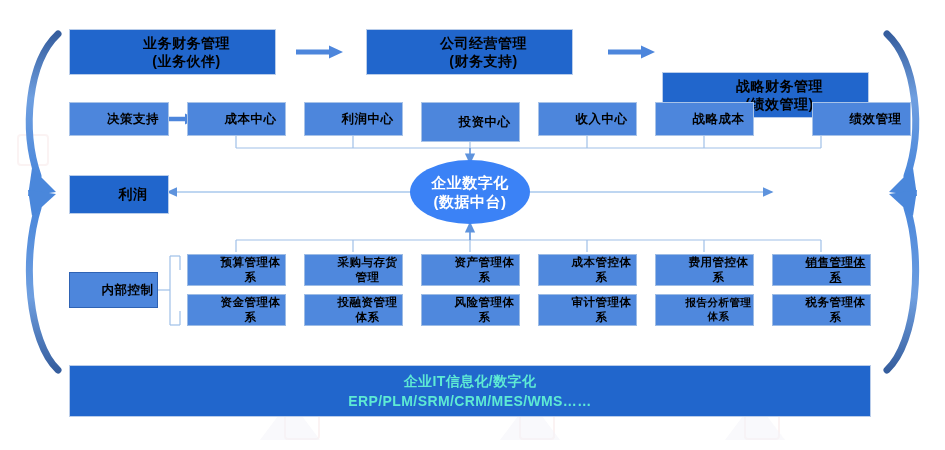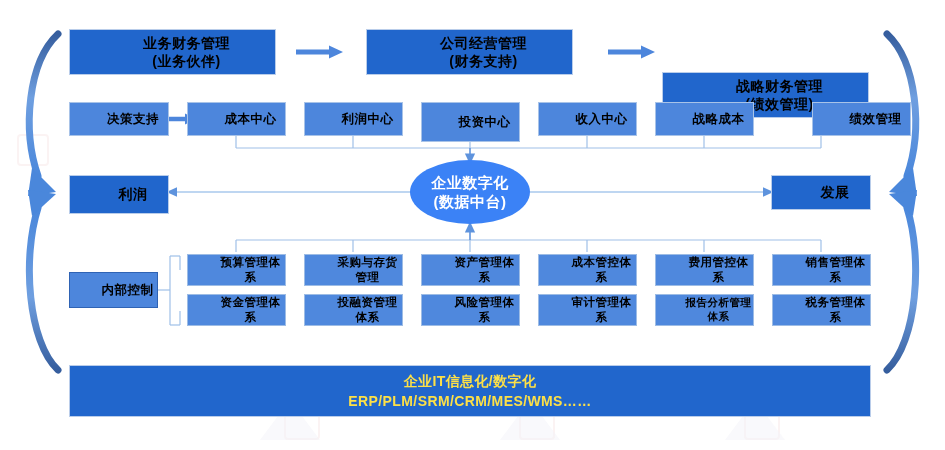--- a/index.html
+++ b/index.html
@@ -78,21 +78,21 @@
 
   .bottombar{
     position:absolute;
     background:#2166cc;
     border:1px solid #bacdea;
     box-sizing:border-box;
     display:flex;
     flex-direction:column;
     align-items:center;
     justify-content:center;
-    color:#fde047;
+    color:#5eead4;
     font-weight:bold;
     font-size:14px;
     line-height:1.45;
     letter-spacing:.4px;
   }
 </style>
 </head>
 <body>
 
 <div id="stage">
@@ -217,35 +217,34 @@
     <div class="box mid" style="left:69px;top:102px;width:100px;height:34px;">决策支持</div>
 
     <div class="box mid" style="left:187px;top:102px;width:99px;height:34px;">成本中心</div>
     <div class="box mid" style="left:304px;top:102px;width:99px;height:34px;">利润中心</div>
     <div class="box mid" style="left:421px;top:102px;width:99px;height:40px;">投资中心</div>
     <div class="box mid" style="left:538px;top:102px;width:99px;height:34px;">收入中心</div>
     <div class="box mid" style="left:655px;top:102px;width:99px;height:34px;">战略成本</div>
     <div class="box mid" style="left:812px;top:102px;width:99px;height:34px;">绩效管理</div>
 
     <div class="box dark" style="left:69px;top:175px;width:100px;height:39px;text-align:center;">利润</div>
-    <div class="box dark" style="left:771px;top:175px;width:100px;height:35px;">发展</div>
 
     <div class="ellipse" style="left:410px;top:160px;width:120px;height:64px;">
       <span>企业数字化</span>
       <span>(数据中台)</span>
     </div>
 
     <div class="box ctl" style="left:69px;top:272px;width:89px;height:36px;">内部控制</div>
 
     <div class="box light" style="left:187px;top:254px;width:99px;height:32px;">预算管理体系</div>
     <div class="box light" style="left:304px;top:254px;width:99px;height:32px;">采购与存货管理</div>
     <div class="box light" style="left:421px;top:254px;width:99px;height:32px;">资产管理体系</div>
     <div class="box light" style="left:538px;top:254px;width:99px;height:32px;">成本管控体系</div>
     <div class="box light" style="left:655px;top:254px;width:99px;height:32px;">费用管控体系</div>
-    <div class="box light" style="left:772px;top:254px;width:99px;height:32px;">销售管理体系</div>
+    <div class="box light" style="left:772px;top:254px;width:99px;height:32px;text-decoration:underline;">销售管理体系</div>
 
     <div class="box light" style="left:187px;top:294px;width:99px;height:32px;">资金管理体系</div>
     <div class="box light" style="left:304px;top:294px;width:99px;height:32px;">投融资管理体系</div>
     <div class="box light" style="left:421px;top:294px;width:99px;height:32px;">风险管理体系</div>
     <div class="box light" style="left:538px;top:294px;width:99px;height:32px;">审计管理体系</div>
     <div class="box light" style="left:655px;top:294px;width:99px;height:32px;font-size:10.5px;">报告分析管理体系</div>
     <div class="box light" style="left:772px;top:294px;width:99px;height:32px;">税务管理体系</div>
 
     <div class="bottombar" style="left:69px;top:365px;width:802px;height:52px;">
       <span>企业IT信息化/数字化</span>

